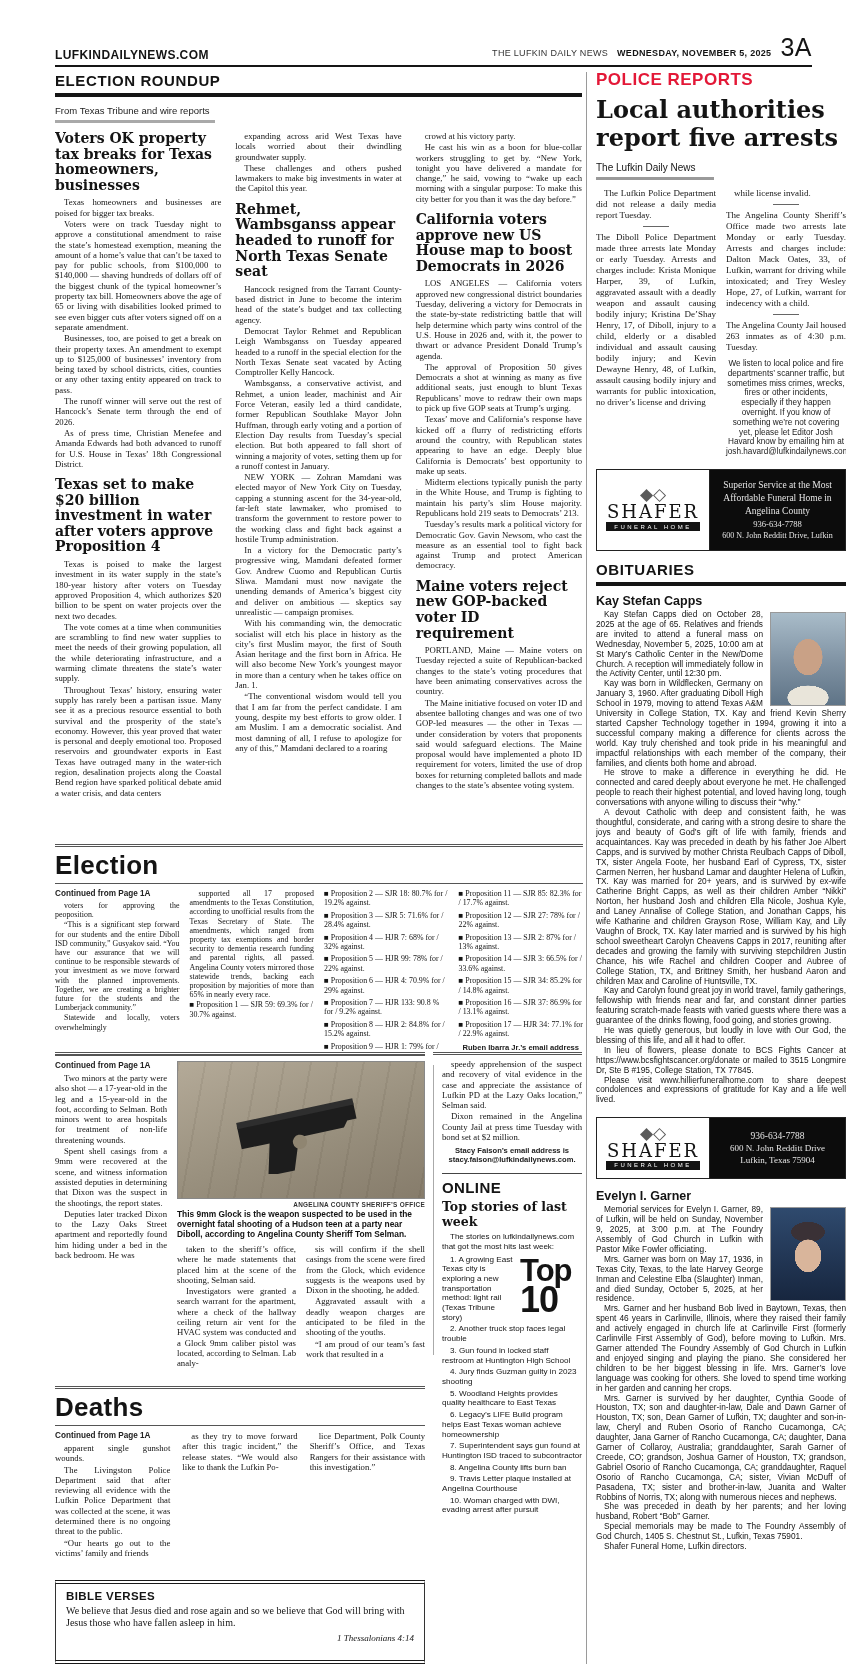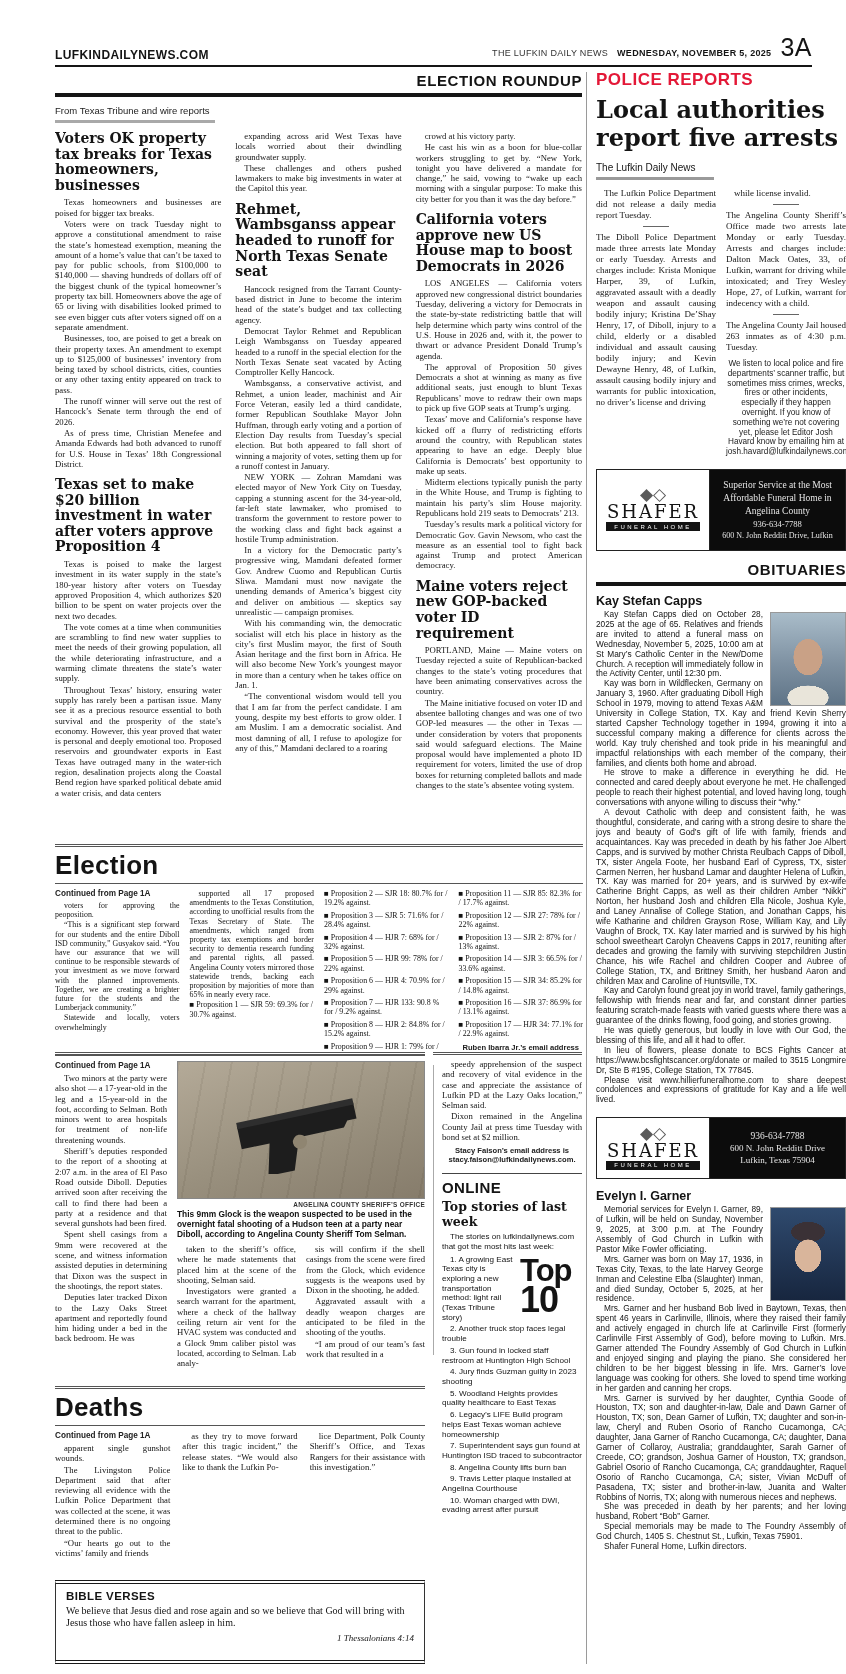--- a/index.html
+++ b/index.html
@@ -7,21 +7,21 @@
         font-family:"Liberation Serif",serif;color:#141414;overflow:hidden;}
   
   #masthead{position:absolute;left:55px;right:34px;top:34px;height:28px;
             border-bottom:2px solid #151515;display:flex;justify-content:space-between;align-items:flex-end;padding-bottom:3px;}
   .site{font:bold 12px "Liberation Sans",sans-serif;letter-spacing:.4px;}
   .mh-right{display:flex;align-items:baseline;gap:9px;}
   .paper{font:9px "Liberation Sans",sans-serif;color:#333;letter-spacing:.3px;}
   .idate{font:bold 9px "Liberation Sans",sans-serif;letter-spacing:.3px;}
   .pnum{font:500 25px "Liberation Sans",sans-serif;letter-spacing:.5px;}
   
-  .kicker{font:bold 15px "Liberation Sans",sans-serif;letter-spacing:.6px;text-align:right;}
+  .kicker{font:bold 15px "Liberation Sans",sans-serif;letter-spacing:.6px;}
   .kickbar{height:4px;background:#151515;margin:4px 0 8px;}
   .bp, .cp{font-size:8.7px;line-height:10.3px;text-align:justify;text-indent:9px;margin:0 0 1px;}
   .cp{font-size:7.9px;line-height:9.2px;}
   .ahead{font-family:"DejaVu Serif",serif;font-weight:bold;font-size:14px;line-height:15.6px;margin:8px 0 4px;}
   .sep-list p + p::before{content:"";display:block;width:26px;height:1px;background:#666;margin:5px auto;}
   .sect{border-top:3px double #555;}
   .sect-title{font:bold 26px "Liberation Sans",sans-serif;letter-spacing:.3px;margin:3px 0 2px;}
   .sect-rule{height:1px;background:#555;margin:0 0 5px;}
   .contnote{font:8.2px "Liberation Sans",sans-serif;font-weight:bold;margin:0 0 3px;color:#222;}
   .credit{font:7.6px/9px "Liberation Sans",sans-serif;text-align:center;margin:4px 0 0;font-weight:bold;color:#222;}
@@ -313,21 +313,20 @@
     </div>
   </section>
 
   <section id="shooting" class="sect">
     <div class="sect-rule"></div>
     <div class="shoot-body">
       <div class="shoot-c1">
         <div class="contnote">Continued from Page 1A</div>
         <div>
             <p class="bp">Two minors at the party were also shot — a 17-year-old in the leg and a 15-year-old in the foot, according to Selman. Both minors went to area hospitals for treatment of non-life threatening wounds.</p>
-            <p class="bp">Sheriff’s deputies responded to the report of a shooting at 2:07 a.m. in the area of El Paso Road outside Diboll. Deputies arrived soon after receiving the call to find there had been a party at a residence and that several gunshots had been fired.</p>
             <p class="bp">Spent shell casings from a 9mm were recovered at the scene, and witness information assisted deputies in determining that Dixon was the suspect in the shootings, the report states.</p>
             <p class="bp">Deputies later tracked Dixon to the Lazy Oaks Street apartment and reportedly found him hiding under a bed in the back bedroom. He was</p>
           </div>
       </div>
       <div class="shoot-mid">
         <div class="photo">
           <svg viewBox="0 0 200 110">
             <g transform="rotate(-12 100 55)">
               <path d="M22 34 h150 v22 h-12 l-6 8 h-58 l-14 40 h-34 l10 -40 h-36 z" fill="#1d1d1d"></path>
               <rect x="22" y="30" width="150" height="8" fill="#2e2e2e"></rect>

